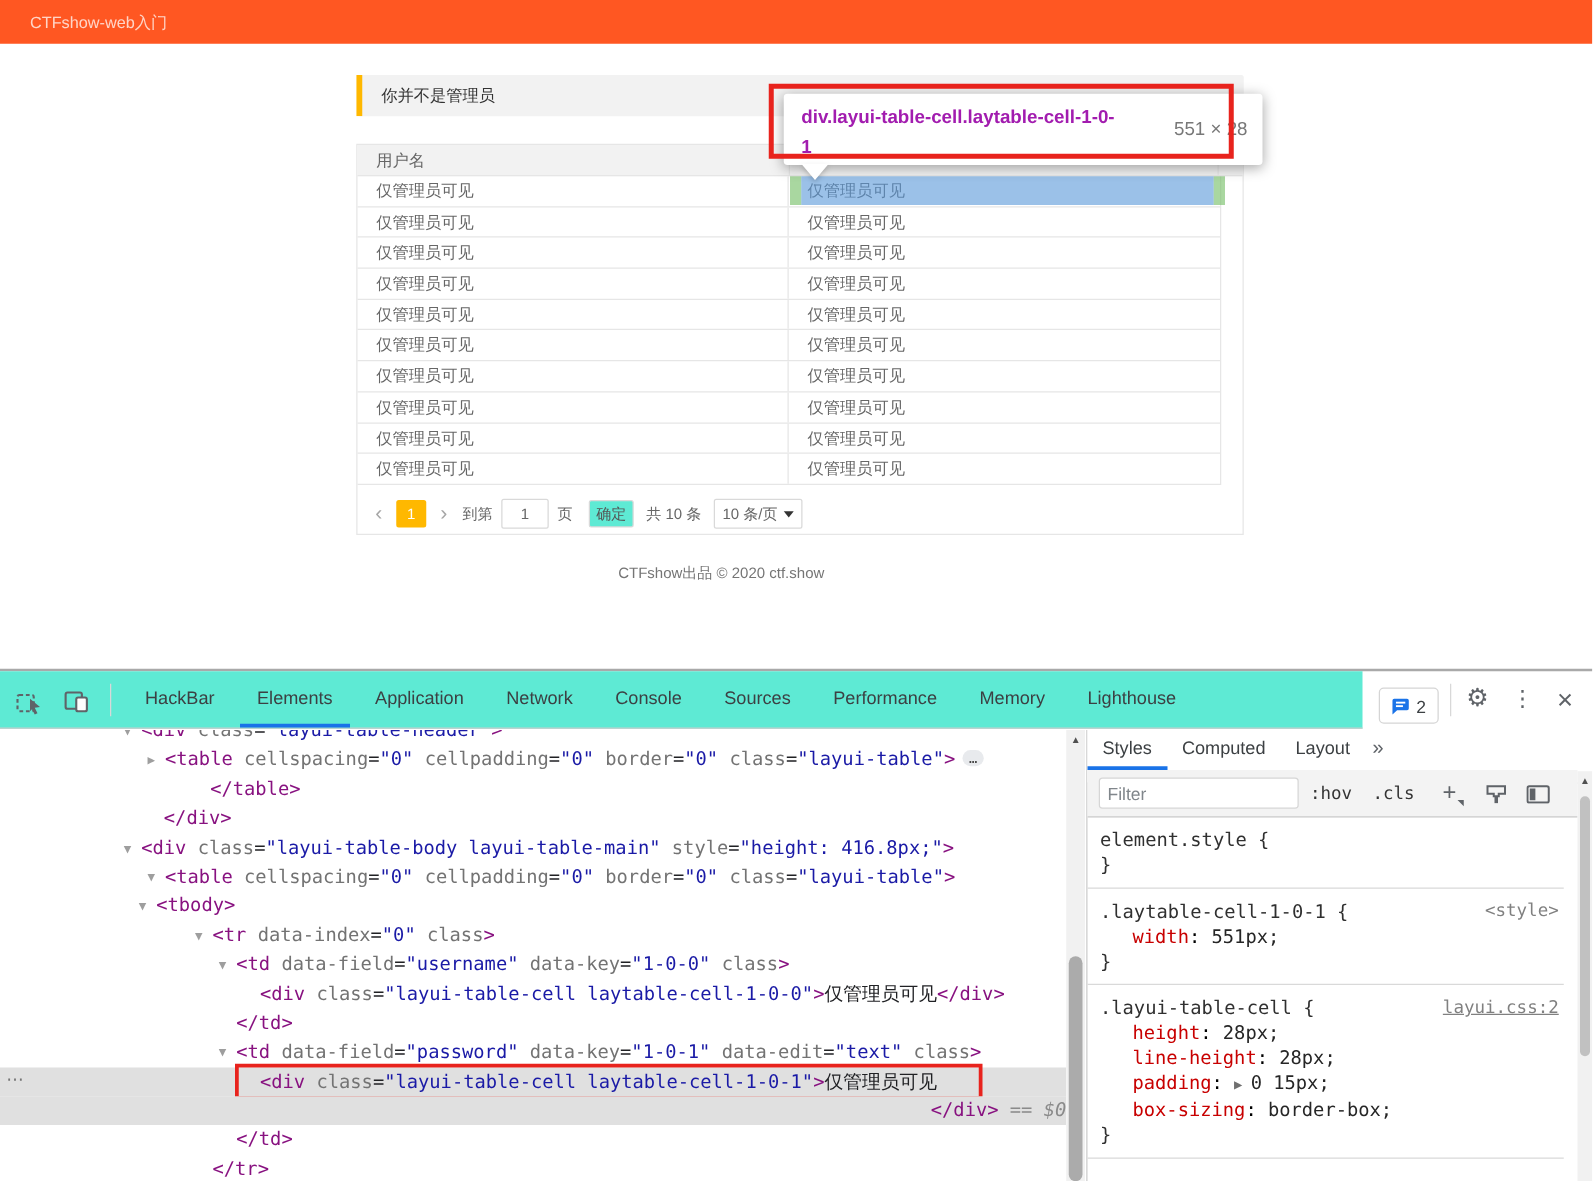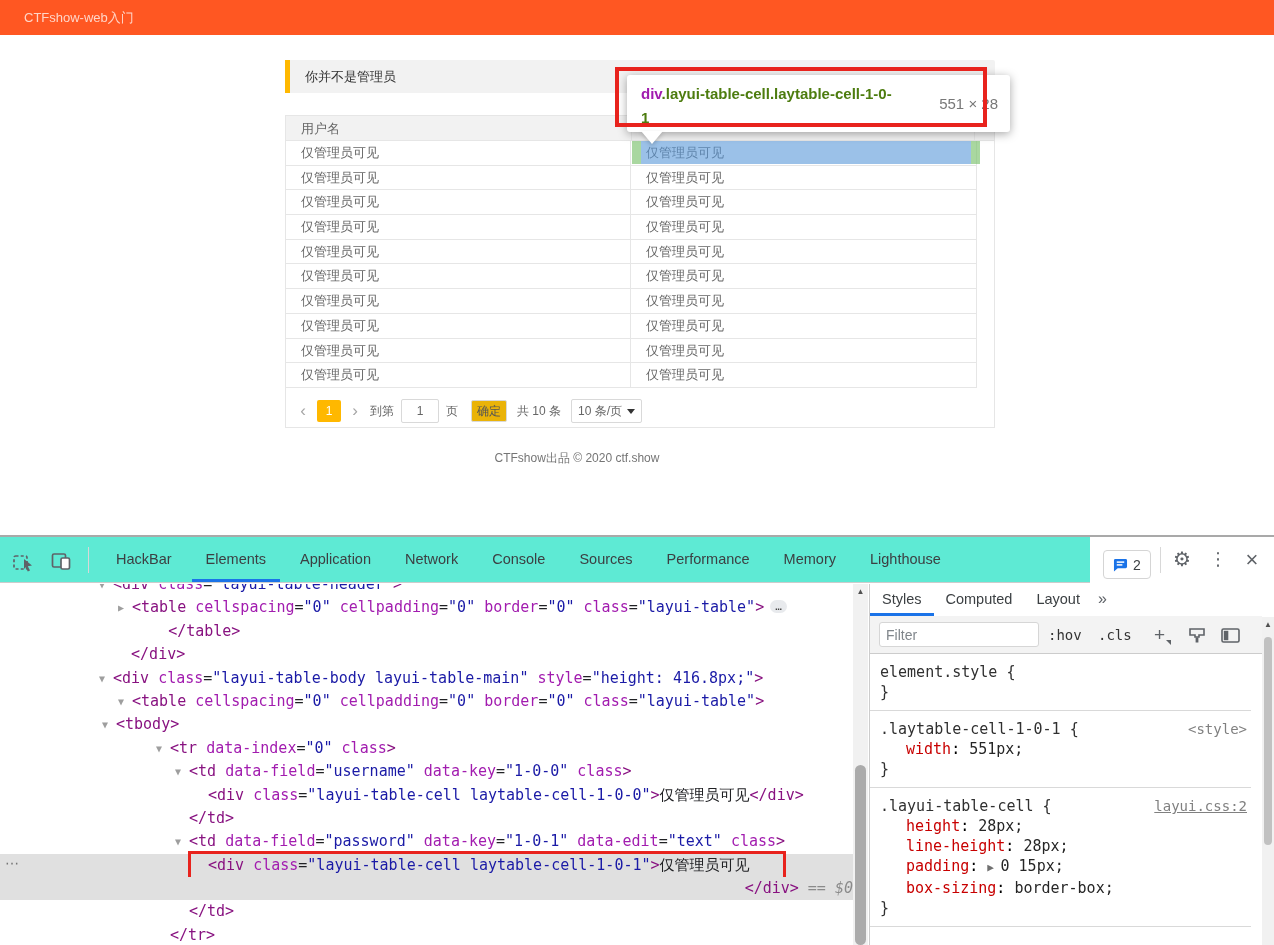--- a/index.html
+++ b/index.html
@@ -31,21 +31,21 @@
 
   
   .cell-overlay{left:632px;top:141px;width:348px;height:23px;display:flex;z-index:10;pointer-events:none;}
   .ov-pad{width:9px;background:rgba(116,191,101,.62);}
   .ov-content{flex:1;background:rgba(88,151,216,.60);}
 
   
   .tooltip{left:627px;top:75px;width:383px;height:57px;background:#fff;border-radius:3px;box-shadow:0 2px 10px rgba(0,0,0,.35);z-index:50;box-sizing:border-box;padding:7px 14px;}
   .tt-line{font-size:15px;font-weight:bold;line-height:24px;white-space:nowrap;}
   .tt-tag{color:#a11caf;}
-  .tt-cls{color:#4d7c0f;}
+  .tt-cls{color:#a21caf;}
   .tt-dims{position:absolute;right:12px;top:20px;font-size:15px;color:#787878;font-weight:normal;}
   .tt-arrow{left:641px;top:131px;width:0;height:0;border-left:11px solid transparent;border-right:11px solid transparent;border-top:13px solid #fff;z-index:51;filter:drop-shadow(0 2px 2px rgba(0,0,0,.2));}
   .annot1{left:615px;top:67px;width:364px;height:52px;border:4px solid #e8231d;z-index:60;pointer-events:none;}
 
   
   .pfooter{left:0;top:450px;width:1154px;text-align:center;font-size:12px;color:#757575;}
 
   
   .dt-sep{left:0;top:535px;width:1274px;height:2px;background:#a9a9a9;}
   .dt-toolbar{left:0;top:537px;width:1090px;height:46px;background:#5eead4;border-bottom:1px solid #ccc;box-sizing:border-box;}
@@ -59,21 +59,21 @@
   .dt-vsep2{position:absolute;left:1160px;top:10px;width:1px;height:26px;background:#d8d8d8;}
   .glyph-btn{position:absolute;top:0;height:45px;line-height:45px;color:#5f6368;cursor:pointer;text-align:center;}
 
   
   .elements-panel{left:0;top:584px;width:853px;height:361px;background:#fff;overflow:hidden;font-family:"DejaVu Sans Mono",monospace;font-size:15px;}
   .tl{height:23.4px;line-height:23.4px;white-space:pre;position:relative;box-sizing:border-box;}
   .tl.clip{margin-top:-11px;}
   .tl.sel{background:#e0e0e0;}
   .arrow{display:inline-block;width:14px;color:#9e9e9e;font-size:10px;vertical-align:1px;}
   .tk-p{color:#881280;}
-  .tk-a{color:#a21caf;}
+  .tk-a{color:#737373;}
   .tk-v{color:#1a1aa6;}
   .tk-t{color:#202124;}
   .tk-g{color:#8a8a8a;font-style:italic;}
   .tk-e{display:inline-block;background:#e8eaed;color:#444;border-radius:7px;padding:0 5px;font-size:11px;line-height:13px;margin-left:6px;vertical-align:2px;}
   .annot2{position:absolute;left:188px;top:-3px;width:598px;height:29px;border:3px solid #e8231d;pointer-events:none;box-sizing:border-box;}
   .gutter-dots{left:5px;top:855px;color:#757575;font-size:14px;letter-spacing:1px;z-index:5;}
 
   
   .scroll{background:#f1f1f1;}
   .sb-el{left:853px;top:584px;width:15px;height:361px;}
@@ -102,21 +102,21 @@
   .csslink{float:right;color:#808080;font-size:14px;margin-right:4px;cursor:pointer;}
   .csslink.u{text-decoration:underline;text-align:right;}
   .ex{color:#707070;font-size:11px;}
 
   
   .pagination{left:295px;top:400px;height:22px;display:flex;align-items:center;font-size:12px;color:#666;}
   .pg-arrow{width:16px;text-align:center;font-size:17px;color:#a6a6a6;cursor:pointer;line-height:22px;}
   .pg-cur{width:24px;height:22px;background:#ffb800;color:#fff;text-align:center;line-height:22px;border-radius:2px;margin:0 6px;cursor:pointer;}
   .pg-label{margin:0 7px;}
   .pg-input{width:32px;height:20px;border:1px solid #d9d9d9;text-align:center;font-size:12px;color:#666;border-radius:2px;outline:none;}
-  .pg-btn{width:36px;height:22px;border:1px solid #d9d9d9;background:#eab308;color:#555;text-align:center;line-height:20px;border-radius:2px;margin-left:6px;cursor:pointer;box-sizing:border-box;}
+  .pg-btn{width:36px;height:22px;border:1px solid #d9d9d9;background:#5eead4;color:#555;text-align:center;line-height:20px;border-radius:2px;margin-left:6px;cursor:pointer;box-sizing:border-box;}
   .pg-total{margin:0 10px;}
   .pg-select{height:22px;border:1px solid #d9d9d9;border-radius:2px;display:flex;align-items:center;padding:0 6px;gap:5px;cursor:pointer;background:#fff;}
   .pg-select .sel-caret{width:0;height:0;border-left:4px solid transparent;border-right:4px solid transparent;border-top:5px solid #333;}
 </style>
 </head>
 <body>
 
 <div class="stage">
 
   <div class="abs navbar">
@@ -246,21 +246,21 @@
     <span class="glyph-btn" style="left:1238px;width:28px;font-size:22px;">×</span>
   </div>
 
   <div class="abs elements-panel">
       <div class="tl clip" style="padding-left: 99px;"><span class="arrow">▼</span><span class="tk-p">&lt;div </span><span class="tk-a">class</span><span class="tk-t">=</span><span class="tk-v">"layui-table-header"</span><span class="tk-p">&gt;</span></div>
       <div class="tl" style="padding-left: 118px;"><span class="arrow">▶</span><span class="tk-p">&lt;table </span><span class="tk-a">cellspacing</span><span class="tk-t">=</span><span class="tk-v">"0"</span><span class="tk-t"> </span><span class="tk-a">cellpadding</span><span class="tk-t">=</span><span class="tk-v">"0"</span><span class="tk-t"> </span><span class="tk-a">border</span><span class="tk-t">=</span><span class="tk-v">"0"</span><span class="tk-t"> </span><span class="tk-a">class</span><span class="tk-t">=</span><span class="tk-v">"layui-table"</span><span class="tk-p">&gt;</span><span class="tk-e">…</span></div>
       <div class="tl" style="padding-left: 118px;"><span class="arrow"></span><span class="tk-t">    </span><span class="tk-p">&lt;/table&gt;</span></div>
       <div class="tl" style="padding-left: 99px;"><span class="arrow"></span><span class="tk-t">  </span><span class="tk-p">&lt;/div&gt;</span></div>
       <div class="tl" style="padding-left: 99px;"><span class="arrow">▼</span><span class="tk-p">&lt;div </span><span class="tk-a">class</span><span class="tk-t">=</span><span class="tk-v">"layui-table-body layui-table-main"</span><span class="tk-t"> </span><span class="tk-a">style</span><span class="tk-t">=</span><span class="tk-v">"height: 416.8px;"</span><span class="tk-p">&gt;</span></div>
       <div class="tl" style="padding-left: 118px;"><span class="arrow">▼</span><span class="tk-p">&lt;table </span><span class="tk-a">cellspacing</span><span class="tk-t">=</span><span class="tk-v">"0"</span><span class="tk-t"> </span><span class="tk-a">cellpadding</span><span class="tk-t">=</span><span class="tk-v">"0"</span><span class="tk-t"> </span><span class="tk-a">border</span><span class="tk-t">=</span><span class="tk-v">"0"</span><span class="tk-t"> </span><span class="tk-a">class</span><span class="tk-t">=</span><span class="tk-v">"layui-table"</span><span class="tk-p">&gt;</span></div>
-      <div class="tl" style="padding-left: 66px; margin-left: 36px;"><span class="arrow">▼</span><span class="tk-p">&lt;tbody&gt;</span></div>
+      <div class="tl" style="padding-left: 111px;"><span class="arrow">▼</span><span class="tk-p">&lt;tbody&gt;</span></div>
       <div class="tl" style="padding-left: 156px;"><span class="arrow">▼</span><span class="tk-p">&lt;tr </span><span class="tk-a">data-index</span><span class="tk-t">=</span><span class="tk-v">"0"</span><span class="tk-t"> </span><span class="tk-a">class</span><span class="tk-p">&gt;</span></div>
       <div class="tl" style="padding-left: 175px;"><span class="arrow">▼</span><span class="tk-p">&lt;td </span><span class="tk-a">data-field</span><span class="tk-t">=</span><span class="tk-v">"username"</span><span class="tk-t"> </span><span class="tk-a">data-key</span><span class="tk-t">=</span><span class="tk-v">"1-0-0"</span><span class="tk-t"> </span><span class="tk-a">class</span><span class="tk-p">&gt;</span></div>
       <div class="tl" style="padding-left: 194px;"><span class="arrow"></span><span class="tk-p">&lt;div </span><span class="tk-a">class</span><span class="tk-t">=</span><span class="tk-v">"layui-table-cell laytable-cell-1-0-0"</span><span class="tk-p">&gt;</span><span class="tk-t">仅管理员可见</span><span class="tk-p">&lt;/div&gt;</span></div>
       <div class="tl" style="padding-left: 175px;"><span class="arrow"></span><span class="tk-p">&lt;/td&gt;</span></div>
       <div class="tl" style="padding-left: 175px;"><span class="arrow">▼</span><span class="tk-p">&lt;td </span><span class="tk-a">data-field</span><span class="tk-t">=</span><span class="tk-v">"password"</span><span class="tk-t"> </span><span class="tk-a">data-key</span><span class="tk-t">=</span><span class="tk-v">"1-0-1"</span><span class="tk-t"> </span><span class="tk-a">data-edit</span><span class="tk-t">=</span><span class="tk-v">"text"</span><span class="tk-t"> </span><span class="tk-a">class</span><span class="tk-p">&gt;</span></div>
       <div class="tl sel" style="padding-left: 194px;"><span class="arrow"></span><span class="tk-p">&lt;div </span><span class="tk-a">class</span><span class="tk-t">=</span><span class="tk-v">"layui-table-cell laytable-cell-1-0-1"</span><span class="tk-p">&gt;</span><span class="tk-t">仅管理员可见</span><div class="annot2"></div></div>
       <div class="tl sel" style="padding-left: 194px; text-align: right;"><span class="arrow"></span><span class="tk-p">&lt;/div&gt;</span><span class="tk-g"> == $0</span></div>
       <div class="tl" style="padding-left: 175px;"><span class="arrow"></span><span class="tk-p">&lt;/td&gt;</span></div>
       <div class="tl" style="padding-left: 156px;"><span class="arrow"></span><span class="tk-p">&lt;/tr&gt;</span></div>
     </div>

